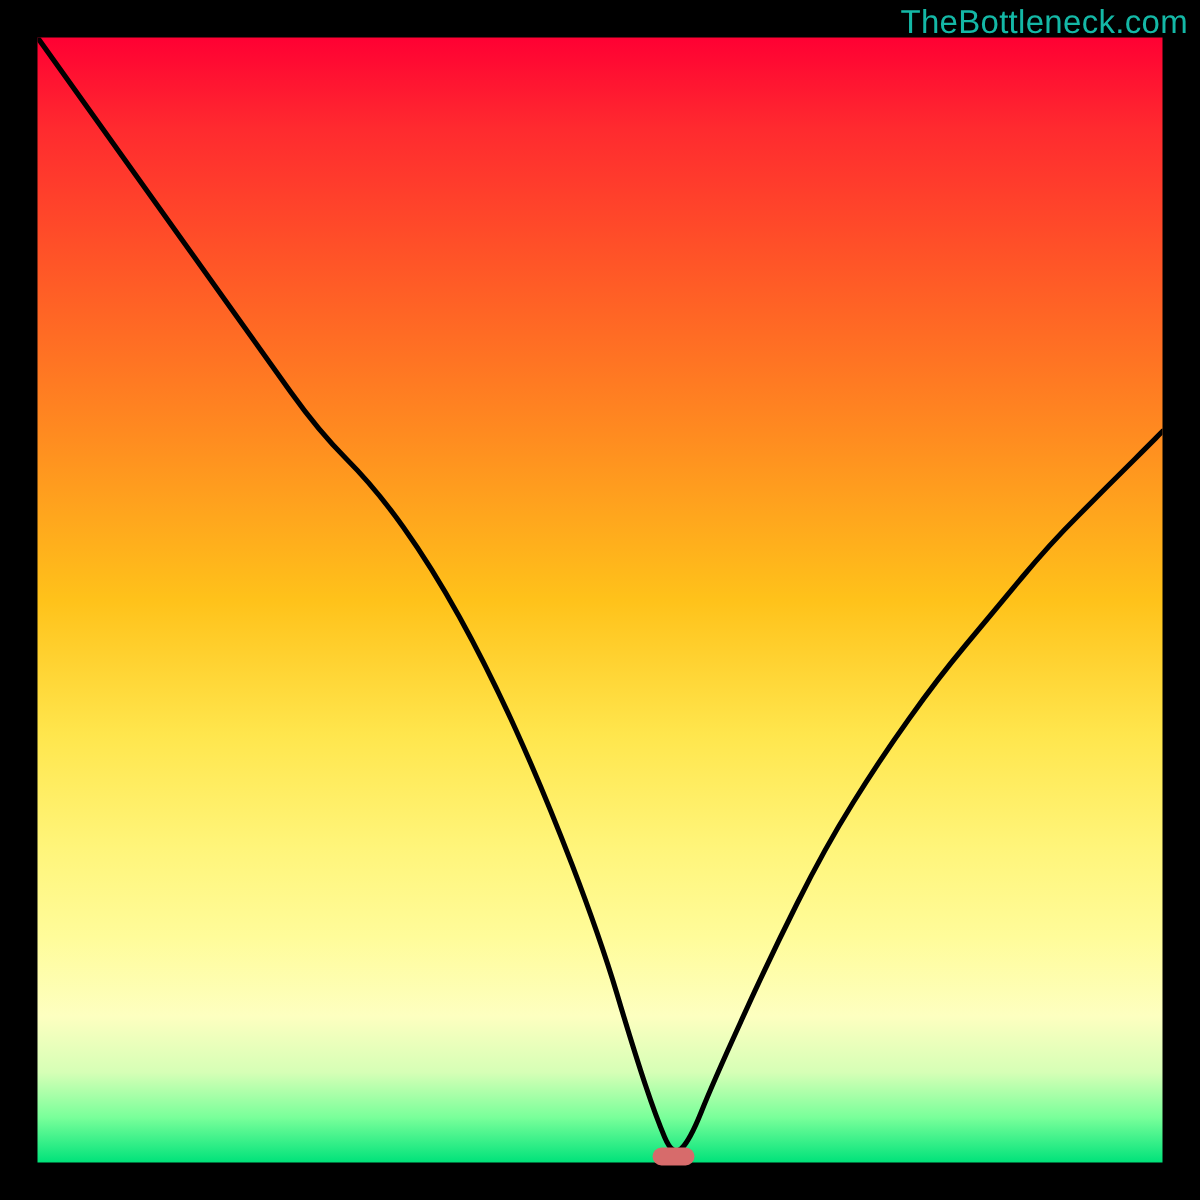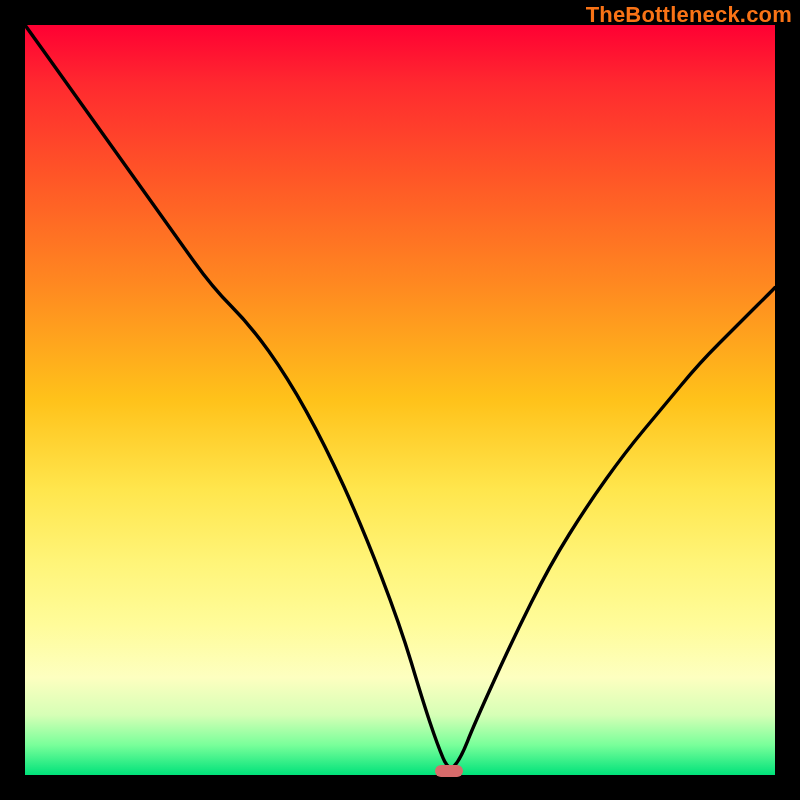--- a/index.html
+++ b/index.html
@@ -36,23 +36,23 @@
       #fdffc0 87%,
       #d6ffb6 92%,
       #79ff9a 96%,
       #00e27a 100%
     );
   }
   .watermark {
     position: absolute;
     top: 2px;
     right: 8px;
-    color: #f97316;
+    color: #14b8a6;
     font-size: 22px;
-    font-weight: 700;
+    font-weight: 400;
     letter-spacing: 0.2px;
     z-index: 5;
     user-select: none;
   }
   .curve {
     position: absolute;
     left: 0;
     top: 0;
     width: 750px;
     height: 750px;

